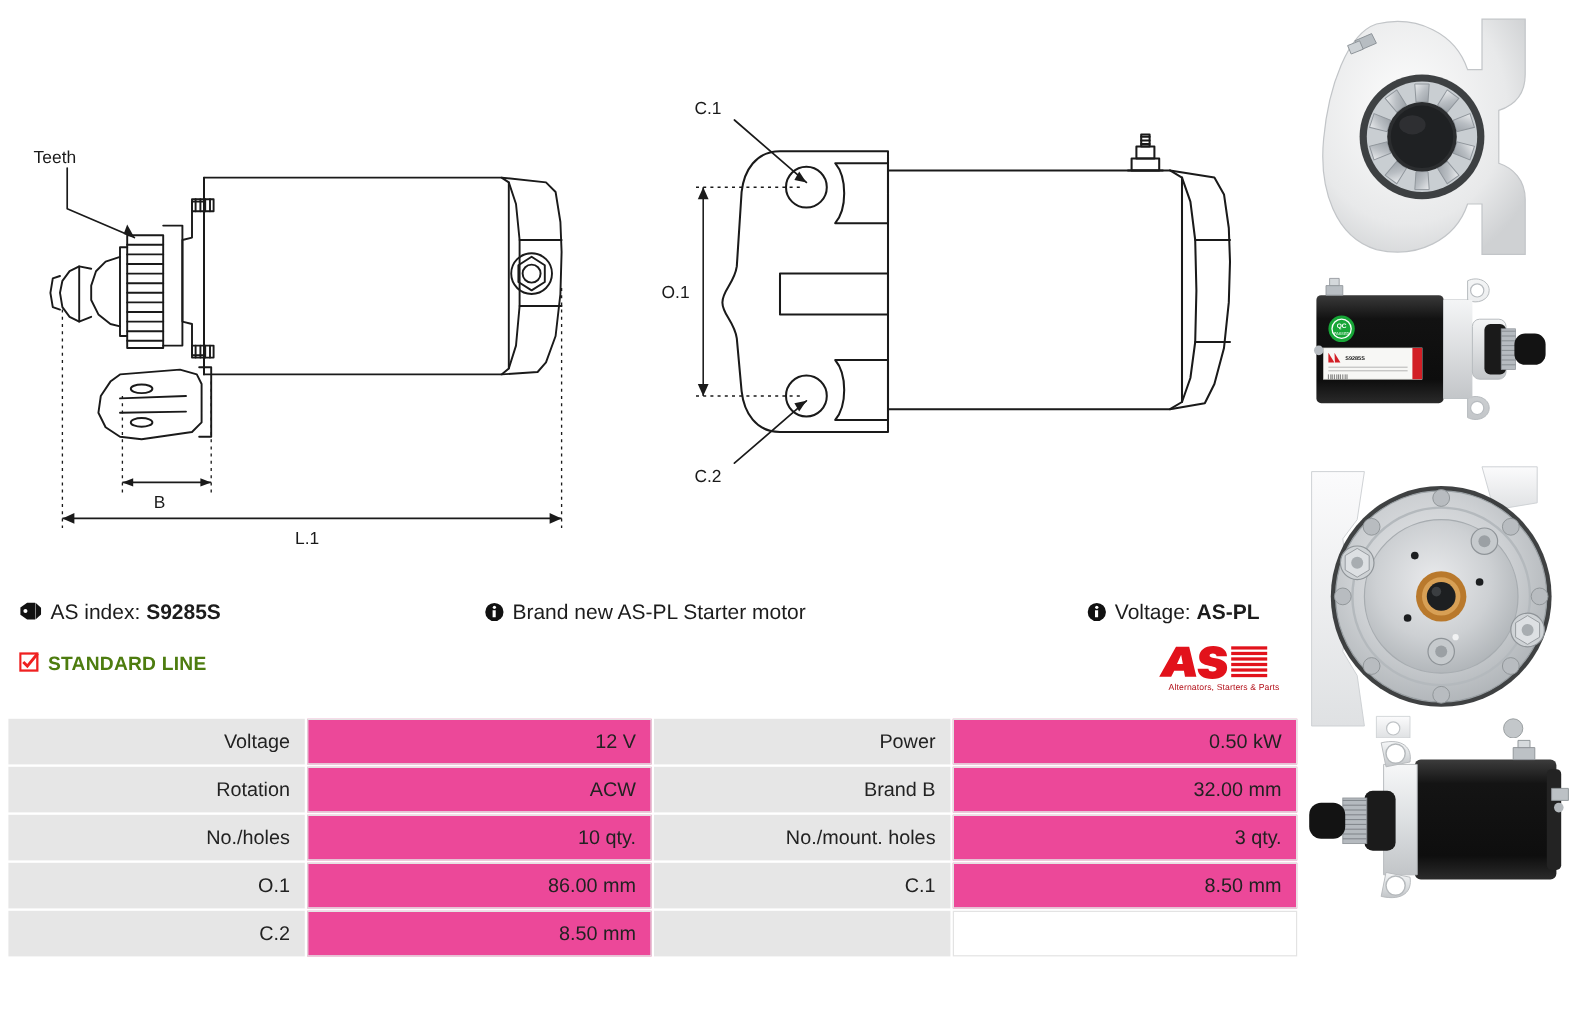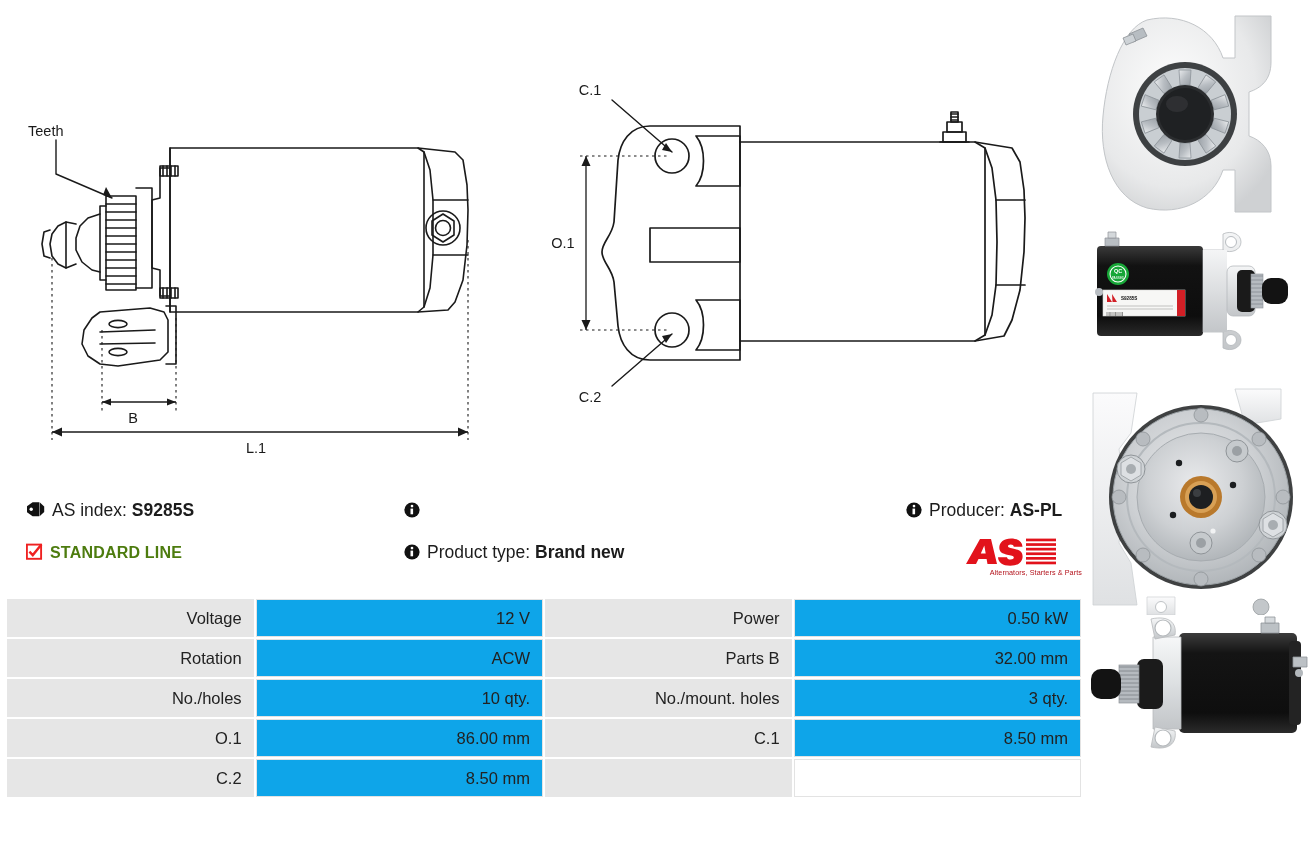--- a/index.html
+++ b/index.html
@@ -11,44 +11,44 @@
     overflow: hidden;
   }
   #page { position: relative; width: 1316px; height: 860px; background: #fff; }
 
   
   #drawings { position: absolute; left: 0; top: 0; width: 1085px; height: 485px; }
 
   
   #info-row { position: absolute; left: 0; top: 492px; width: 1085px; height: 100px; }
   .info-line { position: absolute; font-size: 17.5px; color: #1c1c1c; white-space: nowrap; }
-  .info-col1 { left: 26px; text-align: right; }
+  .info-col1 { left: 16px; text-align: right; }
   .info-col2 { left: 404px; }
   .info-col3 { left: 906px; }
   .info-r1 { top: 8px; }
   .info-r2 { top: 50px; }
   .info-line b { font-weight: bold; }
   .std-line { color: #4d7c0f; font-weight: bold; font-size: 16px; letter-spacing: .2px; }
   .ic { display: inline-block; vertical-align: -2px; margin-right: 7px; }
   .ic svg { display: block; }
 
   
   #brand-logo { position: absolute; left: 958px; top: 536px; width: 124px; height: 46px; }
   #brand-logo .lg-tag {
     position: absolute; left: 0; top: 32px; width: 124px;
-    text-align: right; font-size: 7.2px; color: #b3111a;
+    text-align: center; font-size: 7.2px; color: #b3111a;
     font-family: "Liberation Sans", sans-serif; letter-spacing: .1px;
   }
 
   
   #spec-table { position: absolute; left: 5px; top: 597px; width: 1078px; }
   table.spec { border-collapse: separate; border-spacing: 2px 2px; width: 100%; table-layout: fixed; }
   table.spec td { font-size: 16.5px; color: #222; padding: 8px 12px; vertical-align: middle; height: 38px; }
   td.lbl { background: #e6e6e6; text-align: right; width: 224px; line-height: 1.25; }
-  td.val { background: #0ea5e9; text-align: right; width: 261px; border: 1px solid #e3e3e3; }
+  td.val { background: #ec4899; text-align: right; width: 261px; border: 1px solid #e3e3e3; }
   td.empty { background: #e6e6e6; }
   td.vempty { background: #ffffff; border: 1px solid #e3e3e3; }
 
   
   #photos { position: absolute; left: 1085px; top: 0; width: 231px; height: 860px; background:#fff; }
   .photo { position: absolute; left: 0; width: 231px; background: #fff; }
   .ph1 { top: 0; height: 228px; }
   .ph2 { top: 228px; height: 157px; }
   .ph3 { top: 385px; height: 230px; }
   .ph4 { top: 615px; height: 245px; }
@@ -192,42 +192,32 @@
       </span><span class="std-line">STANDARD LINE</span>
     </div>
 
     <div class="info-line info-col2 info-r1">
       <span class="ic">
         <svg width="16" height="16" viewBox="0 0 16 16">
           <circle cx="8" cy="8" r="7.6" fill="#111"></circle>
           <circle cx="8" cy="4.1" r="1.35" fill="#fff"></circle>
           <path d="M6.5 6.6 L9.1 6.6 L9.1 12.3 L6.5 12.3 Z" fill="#fff"></path>
         </svg>
-      </span>
-    </div>
-
-    <div class="info-line info-col2 info-r2">
-      <span class="ic">
-        <svg width="16" height="16" viewBox="0 0 16 16">
-          <circle cx="8" cy="8" r="7.6" fill="#111"></circle>
-          <circle cx="8" cy="4.1" r="1.35" fill="#fff"></circle>
-          <path d="M6.5 6.6 L9.1 6.6 L9.1 12.3 L6.5 12.3 Z" fill="#fff"></path>
-        </svg>
-      </span><span>Product type:</span>
-      <b>Brand new</b>
-    </div>
+      </span><span>Brand new AS-PL Starter motor</span>
+    </div>
+
 
     <div class="info-line info-col3 info-r1">
       <span class="ic">
         <svg width="16" height="16" viewBox="0 0 16 16">
           <circle cx="8" cy="8" r="7.6" fill="#111"></circle>
           <circle cx="8" cy="4.1" r="1.35" fill="#fff"></circle>
           <path d="M6.5 6.6 L9.1 6.6 L9.1 12.3 L6.5 12.3 Z" fill="#fff"></path>
         </svg>
-      </span><span>Producer:</span>
+      </span><span>Voltage:</span>
       <b>AS-PL</b>
     </div>
   </div>
 
   <div id="brand-logo">
     <svg width="124" height="32" viewBox="0 0 124 32">
       <g fill="#e2121b">
         <path d="M8 28 L22 3 L33 3 L39 28 L29.5 28 L28.6 23 L20.5 23 L18 28 Z M22.8 17.4 L27.7 17.4 L26.3 9.6 Z"></path>
         <path d="M40 21.3 L49 21.3 C49.2 23 50.4 23.6 52.6 23.6 C54.6 23.6 55.8 22.9 55.8 21.6 C55.8 20.2 54.5 19.8 50.3 19 C43.9 17.8 41.3 16 41.3 11.6 C41.3 6.3 45.8 2.4 53 2.4 C60 2.4 64.2 5.6 64.5 10.8 L55.8 10.8 C55.6 9.2 54.5 8.5 52.7 8.5 C51 8.5 50 9.2 50 10.3 C50 11.5 51.2 11.9 54.8 12.6 C61.5 13.9 64.6 15.8 64.6 20.4 C64.6 26.1 59.8 29.8 52.3 29.8 C44.6 29.8 40.3 26.7 40 21.3 Z"></path>
         <rect x="68" y="2.6" width="30" height="2.7"></rect>
@@ -246,21 +236,21 @@
       <tbody id="spec-body">
           <tr>
             <td class="lbl">Voltage</td>
             <td class="val">12 V</td>
             <td class="lbl">Power</td>
             <td class="val">0.50 kW</td>
           </tr>
           <tr>
             <td class="lbl">Rotation</td>
             <td class="val">ACW</td>
-            <td class="lbl">Parts B</td>
+            <td class="lbl">Brand B</td>
             <td class="val">32.00 mm</td>
           </tr>
           <tr>
             <td class="lbl">No./holes</td>
             <td class="val">10 qty.</td>
             <td class="lbl">No./mount. holes</td>
             <td class="val">3 qty.</td>
           </tr>
           <tr>
             <td class="lbl">O.1</td>

